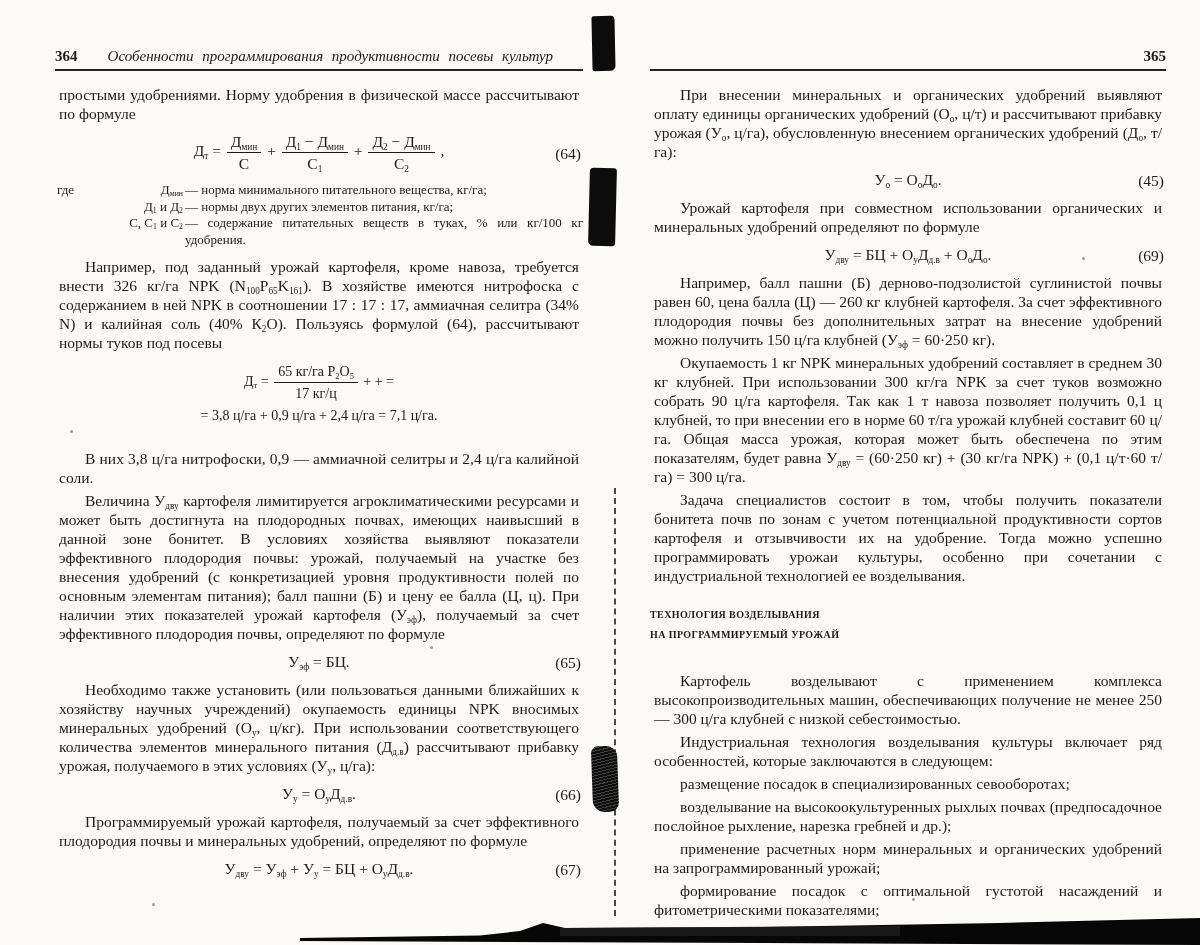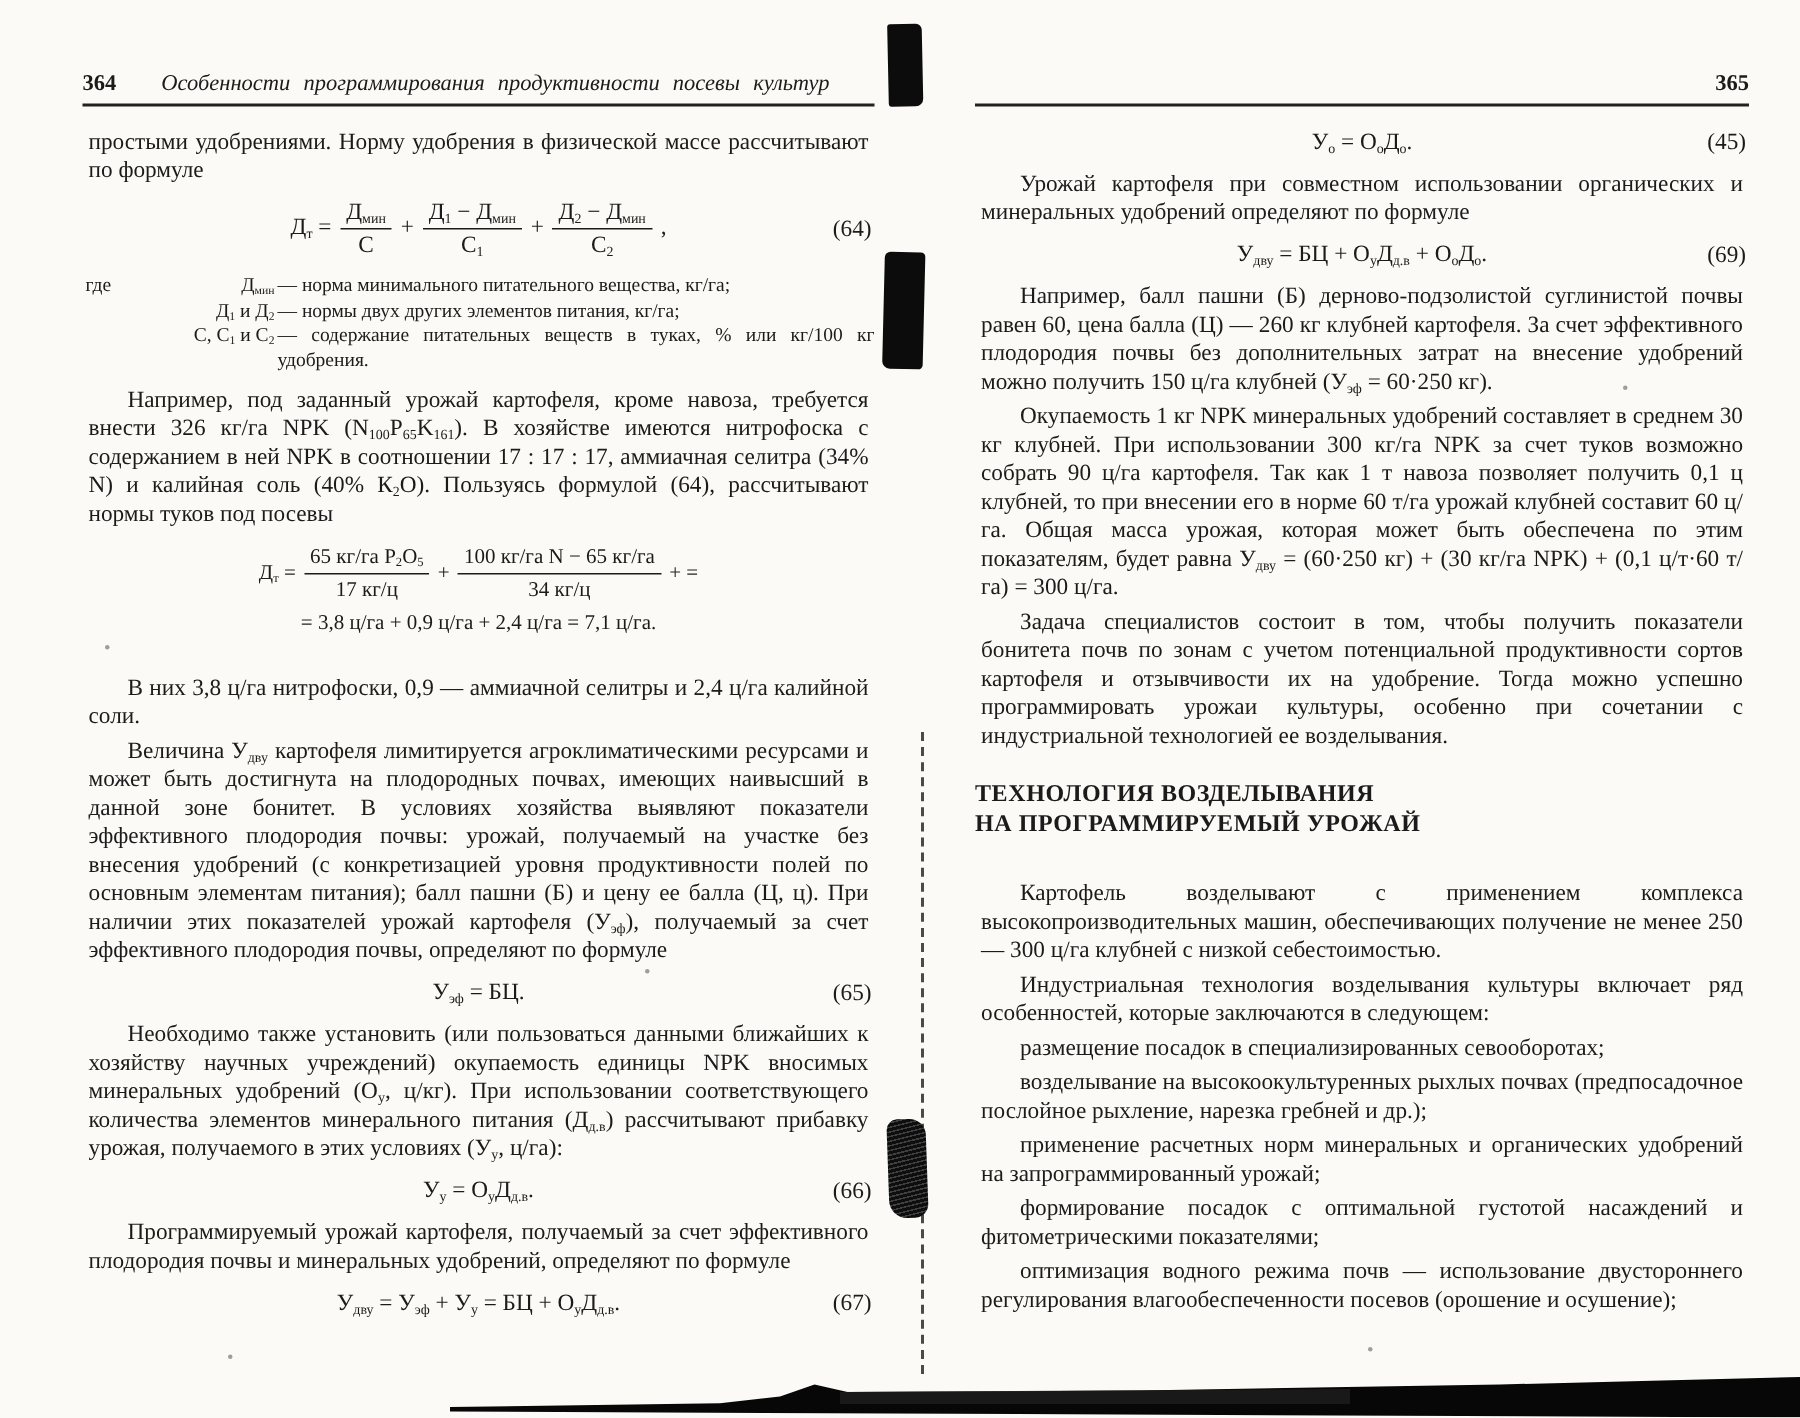--- a/index.html
+++ b/index.html
@@ -32,21 +32,21 @@
   sub{font-size:0.6em;vertical-align:-0.3em;line-height:0;}
   .formula-big{font-size:14px;margin:10px 0 24px;}
   .formula-big .line2{margin-top:3px;}
   
   .where{font-size:13px;line-height:16.5px;margin:5px 0 9px;position:relative;}
   .gde{position:absolute;left:2px;top:0;}
   .wrow{display:flex;}
   .wlabel{width:128px;text-align:right;white-space:nowrap;flex:none;}
   .wtext{flex:1;padding-left:2px;}
   
-  .sechead{font-weight:bold;font-size:16px;line-height:20px;letter-spacing:.4px;margin:20px 0 26px;text-align:left;text-indent:0;}
+  .sechead{font-weight:bold;font-size:10px;line-height:20px;letter-spacing:.4px;margin:20px 0 26px;text-align:left;text-indent:0;}
   
   .blot{position:absolute;background:#0c0c0c;}
   .blot1{left:592px;top:16px;width:23px;height:55px;border-radius:2px 4px 5px 2px;transform:rotate(-1.2deg);}
   .blot2{left:589px;top:168px;width:27px;height:78px;border-radius:4px 3px 3px 5px;transform:rotate(1.4deg);}
   .gutter-line{position:absolute;left:614px;top:488px;height:428px;width:0;border-left:2px dashed #2c2c2c;opacity:.85;}
   .scribble{position:absolute;left:592px;top:746px;width:26px;height:66px;border-radius:7px 11px 9px 12px;transform:rotate(-2deg);
     background:repeating-linear-gradient(168deg,#0e0e0e 0 2px,#3f3f3f 2px 3px);}
   .bottombar{position:absolute;left:0;top:910px;}
   .speck{position:absolute;width:3px;height:3px;border-radius:50%;background:#55524c;opacity:.55;}
 </style>
@@ -80,21 +80,21 @@
         </div>
         <div class="wrow">
           <span class="wlabel">С, С<sub>1</sub> и С<sub>2</sub></span>
           <span class="wtext"> — содержание питательных веществ в туках, % или кг/100 кг удобрения.</span>
         </div>
       </div>
 
       <p>Например, под заданный урожай картофеля, кроме навоза, требуется внести 326 кг/га NPK (N<sub>100</sub>P<sub>65</sub>K<sub>161</sub>). В хозяйстве имеются нитрофоска с содержанием в ней NPK в соотношении 17 : 17 : 17, аммиачная селитра (34% N) и калийная соль (40% К<sub>2</sub>О). Пользуясь формулой (64), рассчитывают нормы туков под посевы</p>
 
       <div class="formula formula-big">
-        <div>Д<sub>т</sub> = <span class="frac"><span class="num">65 кг/га Р<sub>2</sub>О<sub>5</sub></span><span class="den">17 кг/ц</span></span> + <span class="frac"><span class="num">100 кг/га N − 65 кг/га</span><span class="den">34 кг/ц</span></span> +  =</div>
+        <div>Д<sub>т</sub> = <span class="frac"><span class="num">65 кг/га Р<sub>2</sub>О<sub>5</sub></span><span class="den">17 кг/ц</span></span> +  +  =</div>
         <div class="line2">= 3,8 ц/га + 0,9 ц/га + 2,4 ц/га = 7,1 ц/га.</div>
       </div>
 
       <p>В них 3,8 ц/га нитрофоски, 0,9 — аммиачной селитры и 2,4 ц/га калийной соли.</p>
       <p>Величина У<sub>дву</sub> картофеля лимитируется агроклиматическими ресурсами и может быть достигнута на плодородных почвах, имеющих наивысший в данной зоне бонитет. В условиях хозяйства выявляют показатели эффективного плодородия почвы: урожай, получаемый на участке без внесения удобрений (с конкретизацией уровня продуктивности полей по основным элементам питания); балл пашни (Б) и цену ее балла (Ц, ц). При наличии этих показателей урожай картофеля (У<sub>эф</sub>), получаемый за счет эффективного плодородия почвы, определяют по формуле</p>
 
       <div class="formula">
         <span class="f-body">У<sub>эф</sub> = БЦ.</span>
         <span class="eq-num">(65)</span>
       </div>
@@ -113,20 +113,21 @@
         <span class="eq-num">(67)</span>
       </div>
     </div>
   </div>
 
   <div class="page page-right">
     <div class="runhead">
       <span class="pagenum">365</span>
     </div>
     <div class="body">
+      <p>При внесении минеральных и органических удобрений выявляют оплату единицы органических удобрений (О<sub>о</sub>, ц/т) и рассчитывают прибавку урожая (У<sub>о</sub>, ц/га), обусловленную внесением органических удобрений (Д<sub>о</sub>, т/га):</p>
 
       <div class="formula">
         <span class="f-body">У<sub>о</sub> = О<sub>о</sub>Д<sub>о</sub>.</span>
         <span class="eq-num">(45)</span>
       </div>
 
       <p>Урожай картофеля при совместном использовании органических и минеральных удобрений определяют по формуле</p>
 
       <div class="formula">
         <span class="f-body">У<sub>дву</sub> = БЦ + О<sub>у</sub>Д<sub>д.в</sub> + О<sub>о</sub>Д<sub>о</sub>.</span>

